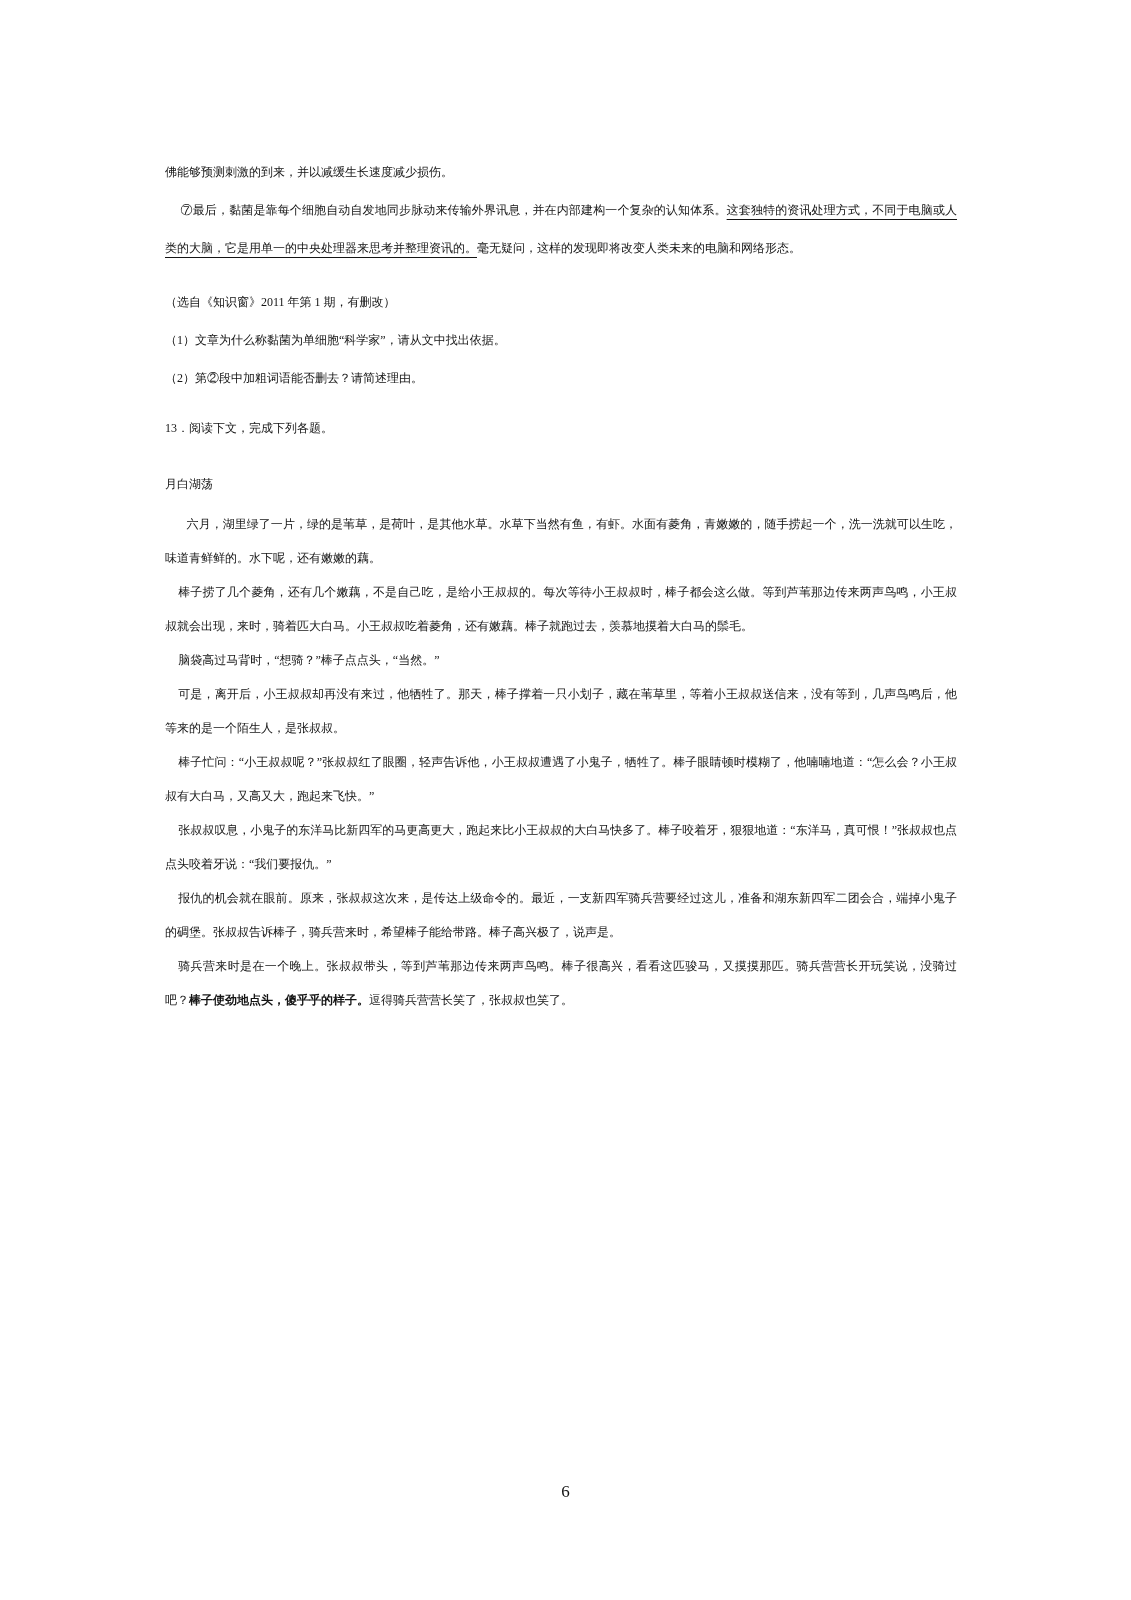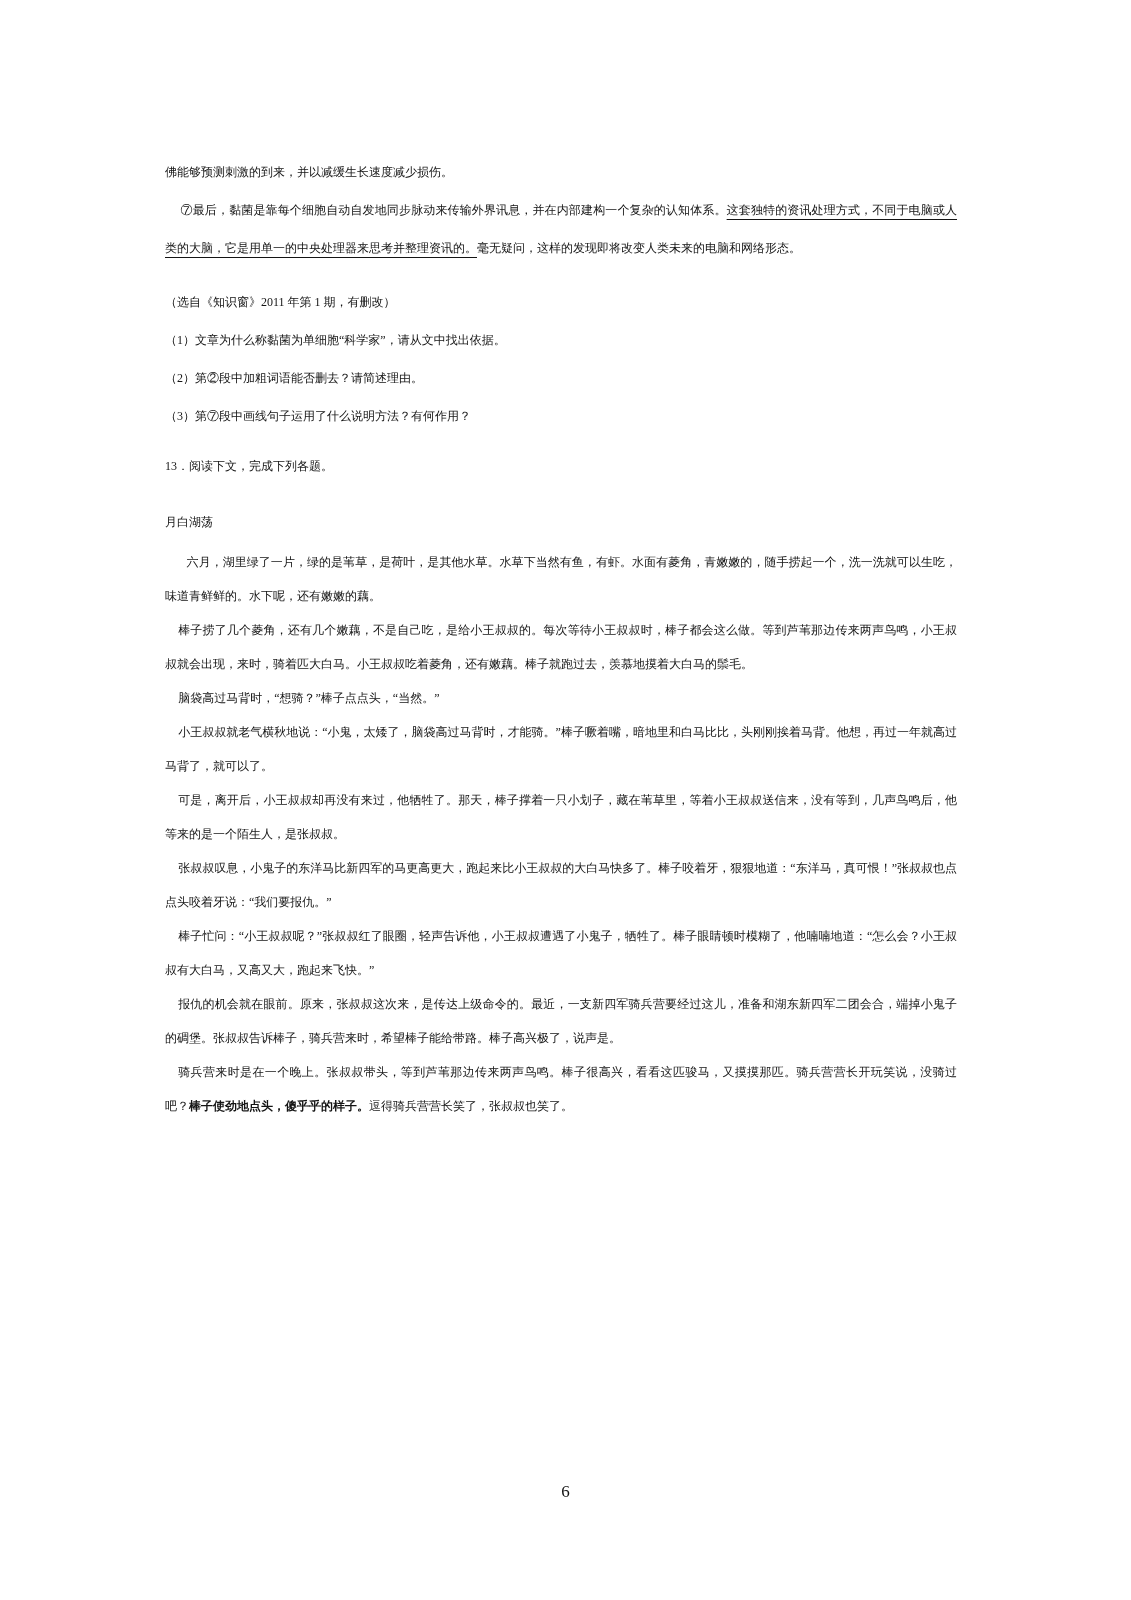--- a/index.html
+++ b/index.html
@@ -65,36 +65,34 @@
 
       <p class="indent-1"><span>⑦最后，黏菌是靠每个细胞自动自发地同步脉动来传输外界讯息，并在内部建构一个复杂的认知体系。</span><span class="u">这套独特的资讯处理方式，不同于电脑或人类的大脑，它是用单一的中央处理器来思考并整理资讯的。</span><span>毫无疑问，这样的发现即将改变人类未来的电脑和网络形态。</span></p>
 
       <p class="source-line">（选自《知识窗》2011 年第 1 期，有删改）</p>
 
       <p>（1）文章为什么称黏菌为单细胞“科学家”，请从文中找出依据。</p>
 
       <p>（2）第②段中加粗词语能否删去？请简述理由。</p>
 
 
-      <p>（3）第⑦段中画线句子运用了什么说明方法？有何作用？</p>
     </div>
 
     <p class="q13">13．阅读下文，完成下列各题。</p>
 
     <p class="story-title">月白湖荡</p>
 
 
     <div class="story">
       <p class="indent-first">六月，湖里绿了一片，绿的是苇草，是荷叶，是其他水草。水草下当然有鱼，有虾。水面有菱角，青嫩嫩的，随手捞起一个，洗一洗就可以生吃，味道青鲜鲜的。水下呢，还有嫩嫩的藕。</p>
       <p class="indent-story">棒子捞了几个菱角，还有几个嫩藕，不是自己吃，是给小王叔叔的。每次等待小王叔叔时，棒子都会这么做。等到芦苇那边传来两声鸟鸣，小王叔叔就会出现，来时，骑着匹大白马。小王叔叔吃着菱角，还有嫩藕。棒子就跑过去，羡慕地摸着大白马的鬃毛。</p>
       <p class="indent-story">脑袋高过马背时，“想骑？”棒子点点头，“当然。”</p>
-      <p class="indent-story">小王叔叔就老气横秋地说：“小鬼，太矮了，脑袋高过马背时，才能骑。”棒子噘着嘴，暗地里和白马比比，头刚刚挨着马背。他想，再过一年就高过马背了，就可以了。</p>
       <p class="indent-story">可是，离开后，小王叔叔却再没有来过，他牺牲了。那天，棒子撑着一只小划子，藏在苇草里，等着小王叔叔送信来，没有等到，几声鸟鸣后，他等来的是一个陌生人，是张叔叔。</p>
+      <p class="indent-story">棒子忙问：“小王叔叔呢？”张叔叔红了眼圈，轻声告诉他，小王叔叔遭遇了小鬼子，牺牲了。棒子眼睛顿时模糊了，他喃喃地道：“怎么会？小王叔叔有大白马，又高又大，跑起来飞快。”</p>
       <p class="indent-story">张叔叔叹息，小鬼子的东洋马比新四军的马更高更大，跑起来比小王叔叔的大白马快多了。棒子咬着牙，狠狠地道：“东洋马，真可恨！”张叔叔也点点头咬着牙说：“我们要报仇。”</p>
-      <p class="indent-story">棒子忙问：“小王叔叔呢？”张叔叔红了眼圈，轻声告诉他，小王叔叔遭遇了小鬼子，牺牲了。棒子眼睛顿时模糊了，他喃喃地道：“怎么会？小王叔叔有大白马，又高又大，跑起来飞快。”</p>
       <p class="indent-story">报仇的机会就在眼前。原来，张叔叔这次来，是传达上级命令的。最近，一支新四军骑兵营要经过这儿，准备和湖东新四军二团会合，端掉小鬼子的碉堡。张叔叔告诉棒子，骑兵营来时，希望棒子能给带路。棒子高兴极了，说声是。</p>
       <p class="indent-story"><span>骑兵营来时是在一个晚上。张叔叔带头，等到芦苇那边传来两声鸟鸣。棒子很高兴，看看这匹骏马，又摸摸那匹。骑兵营营长开玩笑说，没骑过吧？</span><span class="b">棒子使劲地点头，傻乎乎的样子。</span><span>逗得骑兵营营长笑了，张叔叔也笑了。</span></p>
     </div>
 
   </div>
 
   <div class="page-number">6</div>
 </div>
 
 </body></html>

